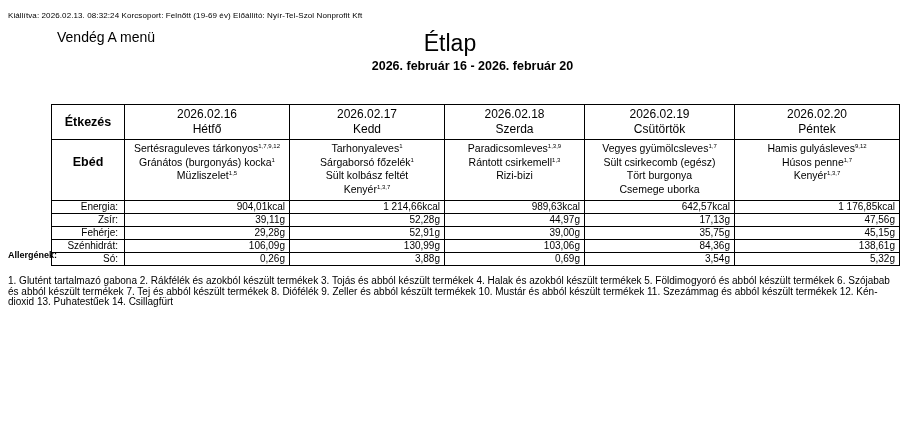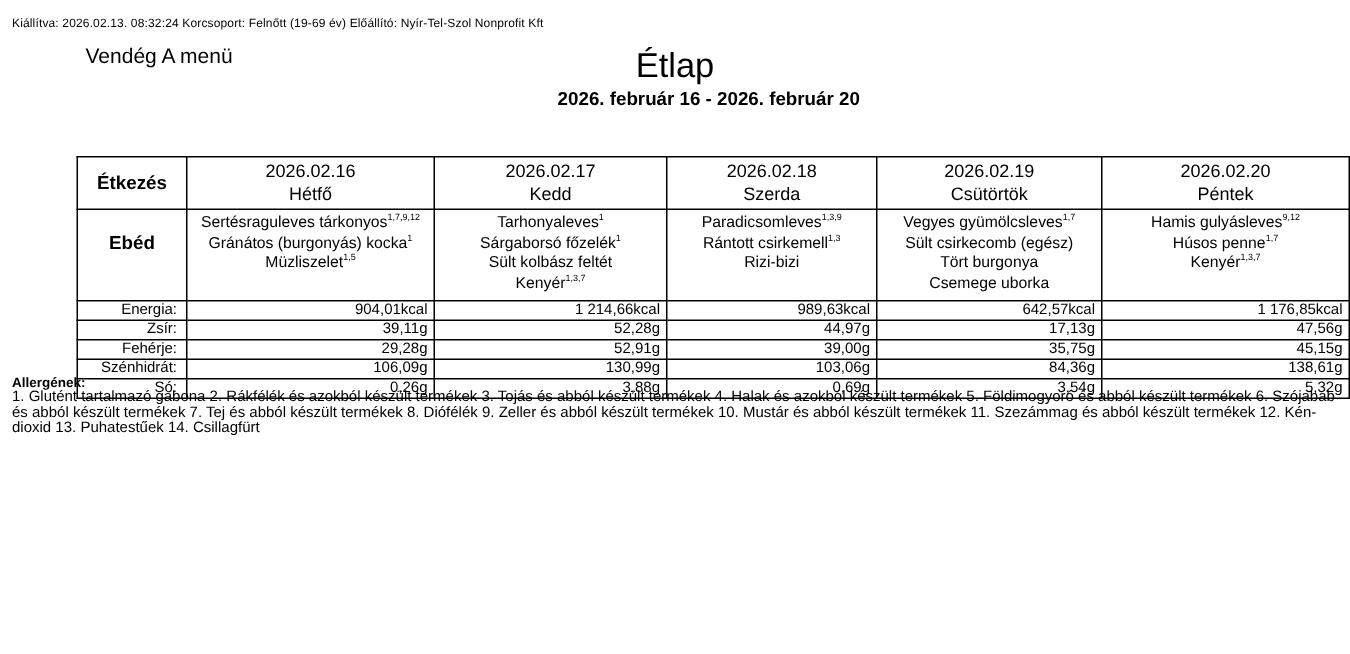--- a/index.html
+++ b/index.html
@@ -70,21 +70,21 @@
     font-size: 10px;
     text-align: right;
     vertical-align: middle;
     padding: 0 4px 1px 0;
     white-space: nowrap;
   }
   tr.row-nutrition td.nut-label { padding-right: 6px; }
   .allergens {
     position: absolute; left: 8px; top: 250px; width: 884px;
   }
-  .allergens-heading { font-size: 9px; font-weight: 700; margin-bottom: 0; }
+  .allergens-heading { font-size: 9px; font-weight: 700; margin-bottom: 16px; }
   .allergens-text { font-size: 10px; line-height: 10.5px; }
 </style>
 </head>
 <body>
 
 <div class="meta-line">Kiállítva: 2026.02.13. 08:32:24 Korcsoport: Felnőtt (19-69 év) Előállító: Nyír-Tel-Szol Nonprofit Kft</div>
 <div class="menu-name">Vendég A menü</div>
 <div class="page-title">Étlap</div>
 <div class="date-range">2026. február 16 - 2026. február 20</div>
 

